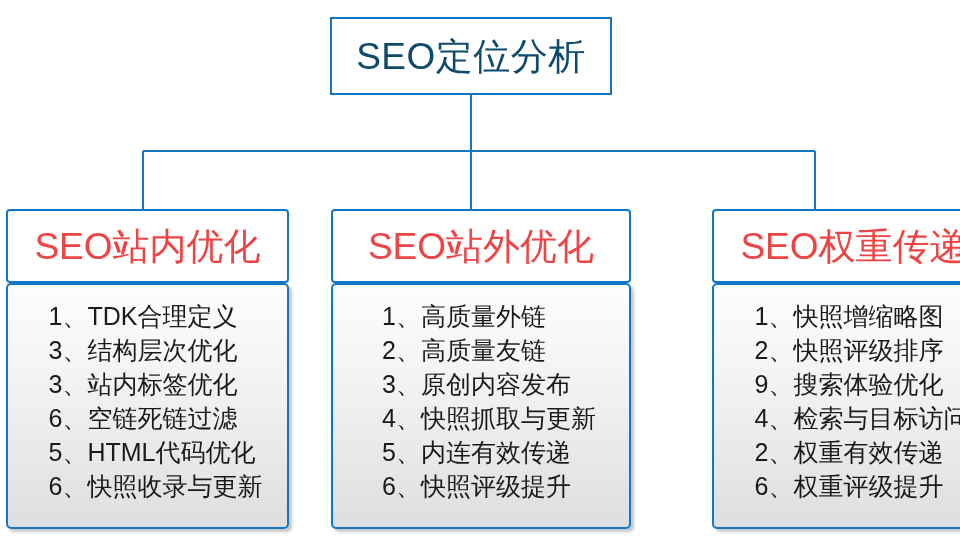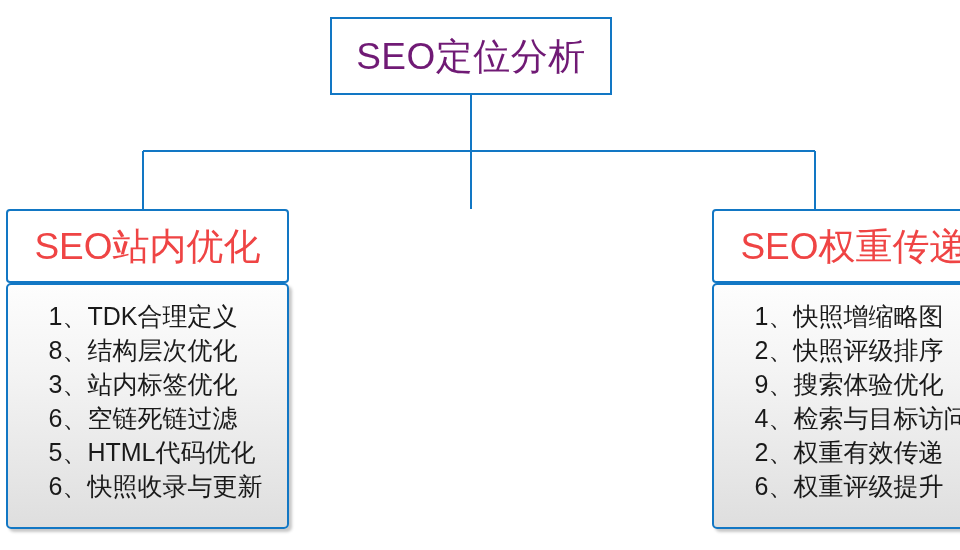--- a/index.html
+++ b/index.html
@@ -39,21 +39,21 @@
     height: 78px;
     box-sizing: border-box;
     border: 2px solid #1277c4;
     background: #ffffff;
     display: flex;
     align-items: center;
     justify-content: center;
   }
   .root-label {
     font-size: 37px;
-    color: #701a75;
+    color: #0c4a6e;
     letter-spacing: 0.5px;
     line-height: 1;
     white-space: nowrap;
   }
 
   
   .column {
     position: absolute;
     top: 209px;
   }
@@ -125,29 +125,44 @@
     <span class="root-label">SEO定位分析</span>
   </div>
 
   <div class="column col-1">
     <div class="col-header">
       <span class="col-header-label">SEO站内优化</span>
     </div>
     <div class="col-body">
       <ul class="item-list">
         <li>1、TDK合理定义</li>
-        <li>8、结构层次优化</li>
+        <li>3、结构层次优化</li>
         <li>3、站内标签优化</li>
         <li>6、空链死链过滤</li>
         <li>5、HTML代码优化</li>
         <li>6、快照收录与更新</li>
       </ul>
     </div>
   </div>
 
+  <div class="column col-2">
+    <div class="col-header">
+      <span class="col-header-label">SEO站外优化</span>
+    </div>
+    <div class="col-body">
+      <ul class="item-list">
+        <li>1、高质量外链</li>
+        <li>2、高质量友链</li>
+        <li>3、原创内容发布</li>
+        <li>4、快照抓取与更新</li>
+        <li>5、内连有效传递</li>
+        <li>6、快照评级提升</li>
+      </ul>
+    </div>
+  </div>
 
   <div class="column col-3">
     <div class="col-header">
       <span class="col-header-label">SEO权重传递</span>
     </div>
     <div class="col-body">
       <ul class="item-list">
         <li>1、快照增缩略图</li>
         <li>2、快照评级排序</li>
         <li>9、搜索体验优化</li>

